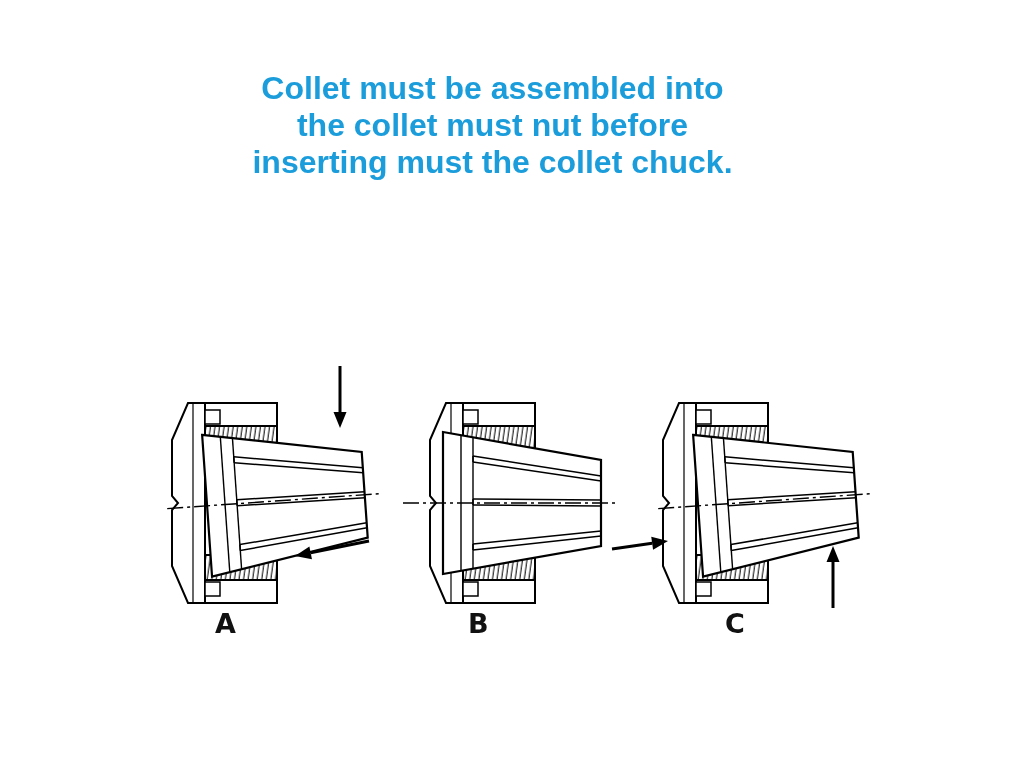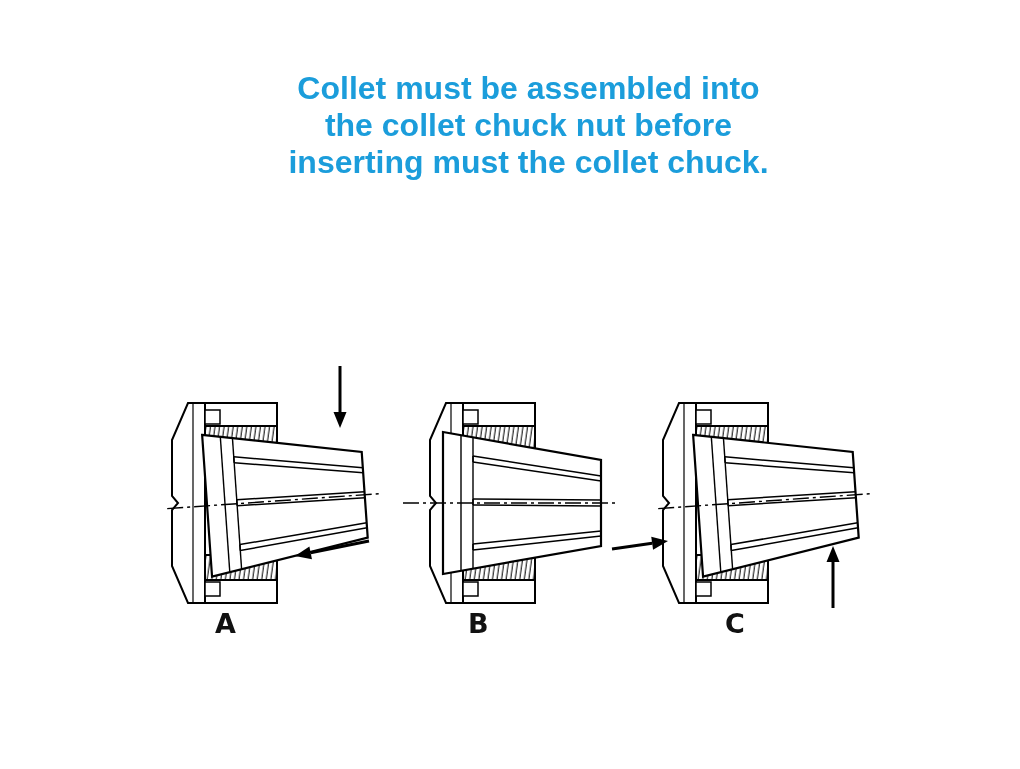--- a/index.html
+++ b/index.html
@@ -16,23 +16,23 @@
              font-family:"DejaVu Sans",sans-serif;color:#111;}
   #fig-0 .fig-label{left:100px}
   #fig-1 .fig-label{left:95px}
   #fig-2 .fig-label{left:119px}
 </style>
 </head>
 <body>
 
 <div class="slide">
 
-  <div class="title" style="color: rgb(27, 157, 219); padding-left: 36px;">
+  <div class="title" style="color: rgb(27, 157, 219);">
     <div>Collet must be assembled into</div>
-    <div>the collet chuck nut before</div>
+    <div>the collet must nut before</div>
     <div>inserting must the collet chuck.</div>
   </div>
 
   <div class="figure" id="fig-0">
     <div class="fig-canvas"><svg width="300" height="300" viewBox="0 0 300 300">
           <defs>
             <pattern id="hatch0" width="4.5" height="9" patternUnits="userSpaceOnUse" patternTransform="rotate(8)">
               <line x1="2" y1="0" x2="2" y2="9" stroke="#000" stroke-width="1"></line>
             </pattern>
           </defs>

